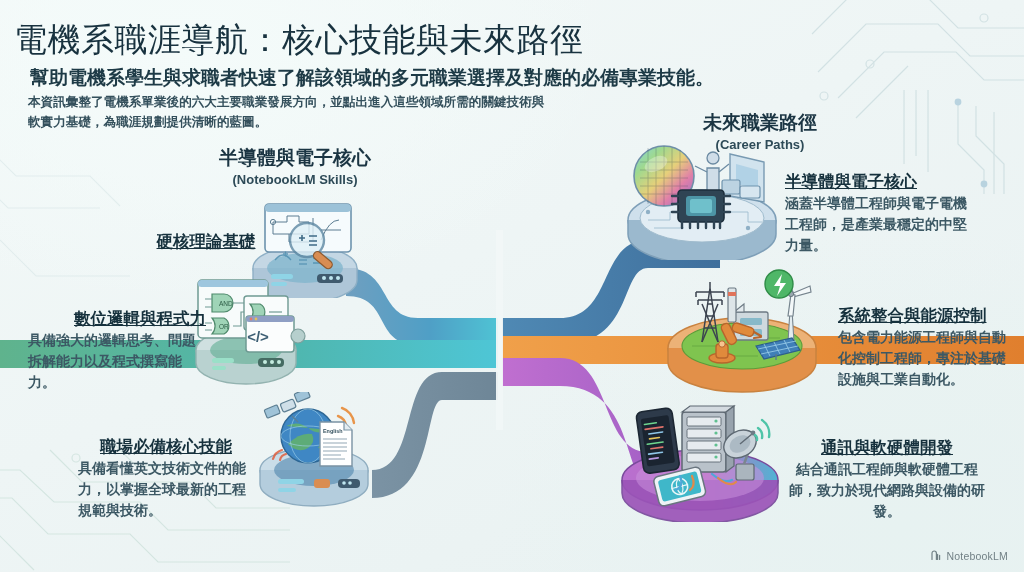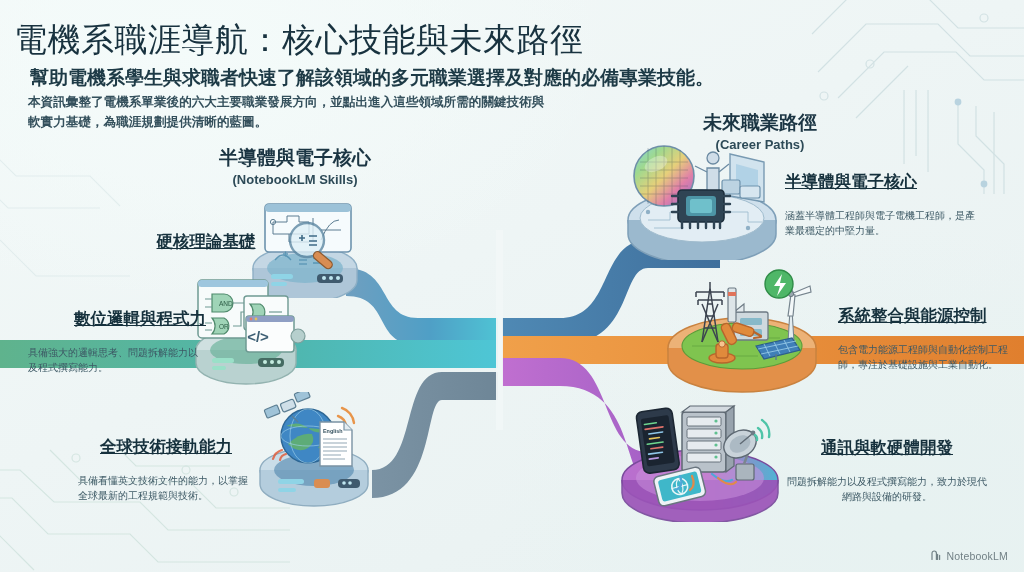--- a/index.html
+++ b/index.html
@@ -43,21 +43,21 @@
   .col-head .en{font-size:13px;font-weight:bold;color:#2d4a57;margin-top:1px;white-space:nowrap;}
   #head-skills{left:205px;top:145px;width:180px;}
   #head-paths{left:670px;top:98px;width:180px;margin-top:12px;}
 
   
   .ribbons{position:absolute;inset:0;}
 
   
   .item{position:absolute;}
   .item .h{font-size:16.5px;font-weight:bold;color:#16313d;white-space:nowrap;line-height:1.2;text-decoration:underline;}
-  .item .d{font-size:10px;font-weight:normal;color:#3c5864;line-height:1.5;margin-top:16px;}
+  .item .d{font-size:14px;font-weight:bold;color:#3c5864;line-height:1.5;margin-top:1px;}
   .item.left{text-align:left;}
   .item.left .h{text-align:center;}
   .item.right{text-align:left;}
 
   #item-theory{left:118px;top:203px;width:176px;}
   #item-theory .h{text-align:center;margin-top:29px;}
   #item-theory .d{text-align:center;}
   #item-logic{left:28px;top:309px;width:178px;}
   #item-logic .h{text-align:right;}
   #item-global{left:78px;top:437px;width:176px;}
@@ -493,37 +493,37 @@
   <div class="item left" id="item-theory">
     <div class="h">硬核理論基礎</div>
   </div>
 
   <div class="item left" id="item-logic">
     <div class="h">數位邏輯與程式力</div>
     <div class="d">具備強大的邏輯思考、問題拆解能力以及程式撰寫能力。</div>
   </div>
 
   <div class="item left" id="item-global">
-    <div class="h">全球技術接軌能力</div>
+    <div class="h">職場必備核心技能</div>
     <div class="d">具備看懂英文技術文件的能力，以掌握全球最新的工程規範與技術。</div>
   </div>
 
   <div class="item right" id="item-semi">
     <div class="h">半導體與電子核心</div>
     <div class="d">涵蓋半導體工程師與電子電機工程師，是產業最穩定的中堅力量。</div>
   </div>
 
   <div class="item right" id="item-energy">
     <div class="h">系統整合與能源控制</div>
     <div class="d">包含電力能源工程師與自動化控制工程師，專注於基礎設施與工業自動化。</div>
   </div>
 
   <div class="item right" id="item-comm">
     <div class="h">通訊與軟硬體開發</div>
-    <div class="d">問題拆解能力以及程式撰寫能力，致力於現代網路與設備的研發。</div>
+    <div class="d">結合通訊工程師與軟硬體工程師，致力於現代網路與設備的研發。</div>
   </div>
 
   <div class="watermark">
     <svg width="13" height="13" viewBox="0 0 13 13">
       <g fill="none" stroke="#5d6d73" stroke-width="1.2" stroke-linecap="round">
         <path d="M3 10.5 V4.2 a2.2 2.2 0 0 1 4.4 0 V10.5"></path>
         <path d="M8.6 10.5 V5.4"></path>
           <path d="M10.6 10.5 V6.4"></path>
       </g>
     </svg>

